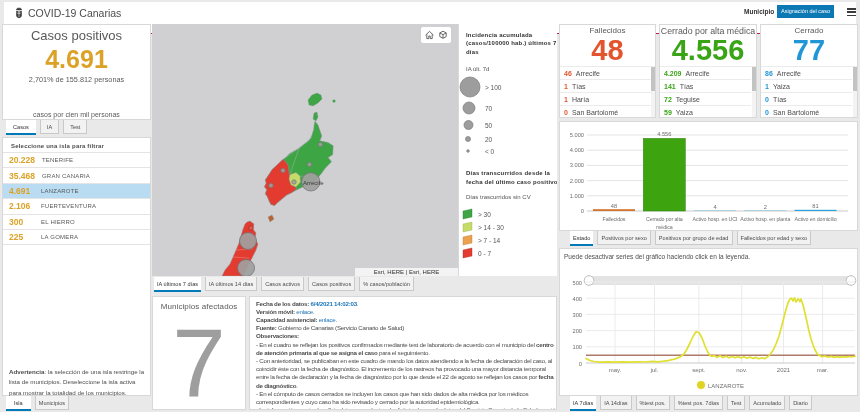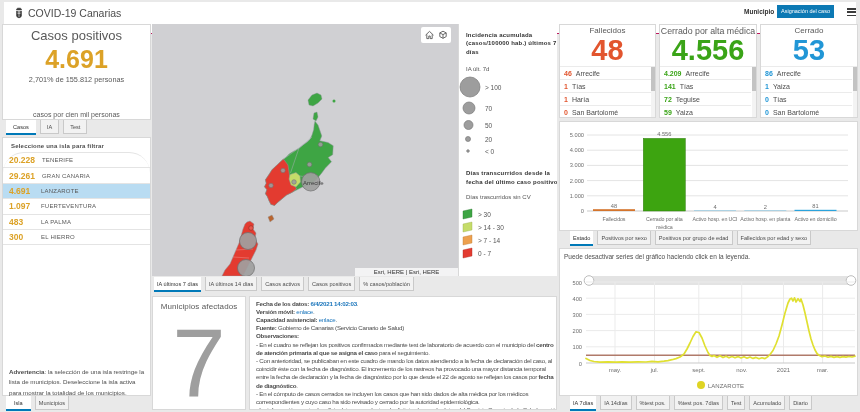--- a/index.html
+++ b/index.html
@@ -46,44 +46,44 @@
   <div class="ctr abs" style="left:0;right:0;top:86px;font-size:7px;color:#595959;">casos por cien mil personas</div>
 </div>
 <div class="tabrow" style="left:6px;top:120px;">
   <div class="tab act" style="padding-left:7px;padding-right:7px;">Casos</div>
   <div class="tab" style="padding-left:6px;padding-right:6px;">IA</div>
   <div class="tab" style="padding-left:6px;padding-right:6px;">Test</div>
 </div>
 
 <div class="panel" style="left:2px;top:137px;width:149px;height:259px;">
   <div style="font-size:6px;font-weight:bold;color:#4c4c4c;padding:5px 0 0 8px;letter-spacing:0.2px;">Seleccione una isla para filtrar</div>
-  <div style="margin-top:3px;border-top:1px solid #e4e4e4;border-radius:21px;">
+  <div style="margin-top:3px;border-top:1px solid #e4e4e4;">
     <div class="irow">
         <span class="inum">20.228</span>
         <span class="inam">TENERIFE</span>
       </div>
     <div class="irow">
-        <span class="inum">29.261</span>
+        <span class="inum">35.468</span>
         <span class="inam">GRAN CANARIA</span>
       </div>
     <div class="irow" style="background:#b9dcf2;">
         <span class="inum">4.691</span>
         <span class="inam">LANZAROTE</span>
       </div>
     <div class="irow">
-        <span class="inum">1.097</span>
+        <span class="inum">2.106</span>
         <span class="inam">FUERTEVENTURA</span>
-      </div>
-    <div class="irow">
-        <span class="inum">483</span>
-        <span class="inam">LA PALMA</span>
       </div>
     <div class="irow">
         <span class="inum">300</span>
         <span class="inam">EL HIERRO</span>
+      </div>
+    <div class="irow">
+        <span class="inum">225</span>
+        <span class="inam">LA GOMERA</span>
       </div>
   </div>
   <div class="abs" style="left:6px;top:229px;width:145px;white-space:nowrap;font-size:6.2px;color:#4c4c4c;line-height:10.3px;"><b>Advertencia</b>: la selección de una isla restringe la<br>lista de municipios. Deseleccione la isla activa<br>para mostrar la totalidad de los municipios.</div>
 </div>
 <div class="tabrow" style="left:6px;top:396px;">
   <div class="tab act" style="padding-left:8px;padding-right:8px;">Isla</div>
   <div class="tab">Municipios</div>
 </div>
 
 <div class="abs" style="left:152px;top:24px;width:405px;height:252px;background:#d0d0d3;overflow:hidden;">
@@ -234,21 +234,21 @@
         <span class="n num-gr">59</span>
         <span class="m">Yaiza</span>
       </div>
   </div>
   <div class="abs" style="right:0px;top:42px;width:4px;height:50px;background:#f3f3f3;">
       <div style="width:4px;height:24px;background:#c3c3c3;"></div>
     </div>
 </div>
 <div class="panel" style="left:760px;top:24px;width:98px;height:94px;">
   <div class="ctr abs" style="left:0;right:0;top:1.8px;font-size:8px;line-height:1;color:#595959;">Cerrado</div>
-  <div class="ctr abs num-bl" style="left:0;right:0;top:11px;font-size:29px;line-height:1;font-weight:bold;">53</div>
+  <div class="ctr abs num-bl" style="left:0;right:0;top:11px;font-size:29px;line-height:1;font-weight:bold;">77</div>
   <div class="abs" style="left:0;right:0;top:41px;border-top:1px solid #ebebeb;">
     <div class="srow">
         <span class="n num-bl">86</span>
         <span class="m">Arrecife</span>
       </div>
     <div class="srow">
         <span class="n num-bl">1</span>
         <span class="m">Yaiza</span>
       </div>
     <div class="srow">

